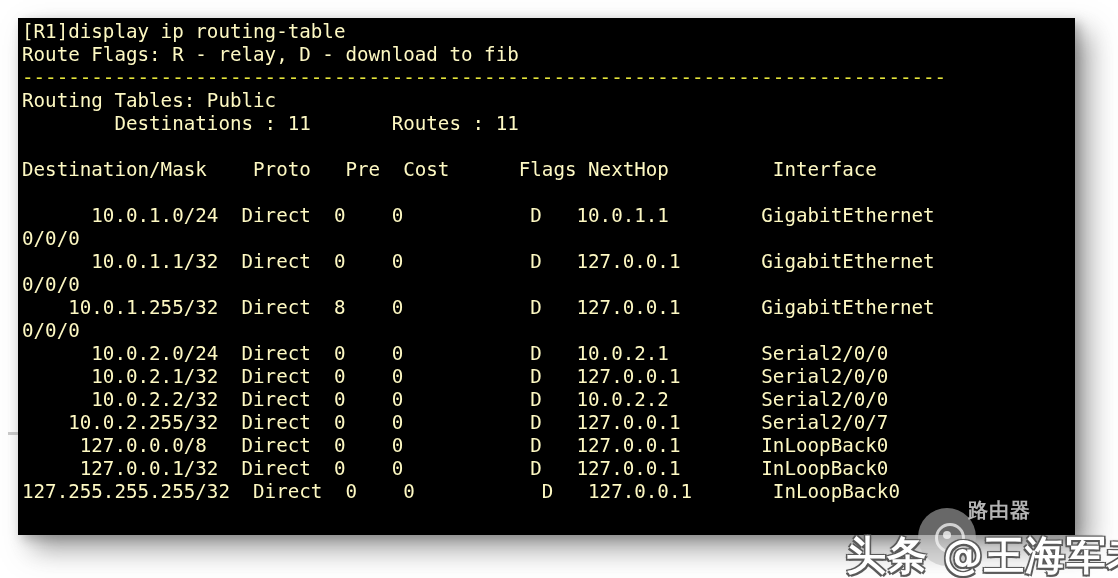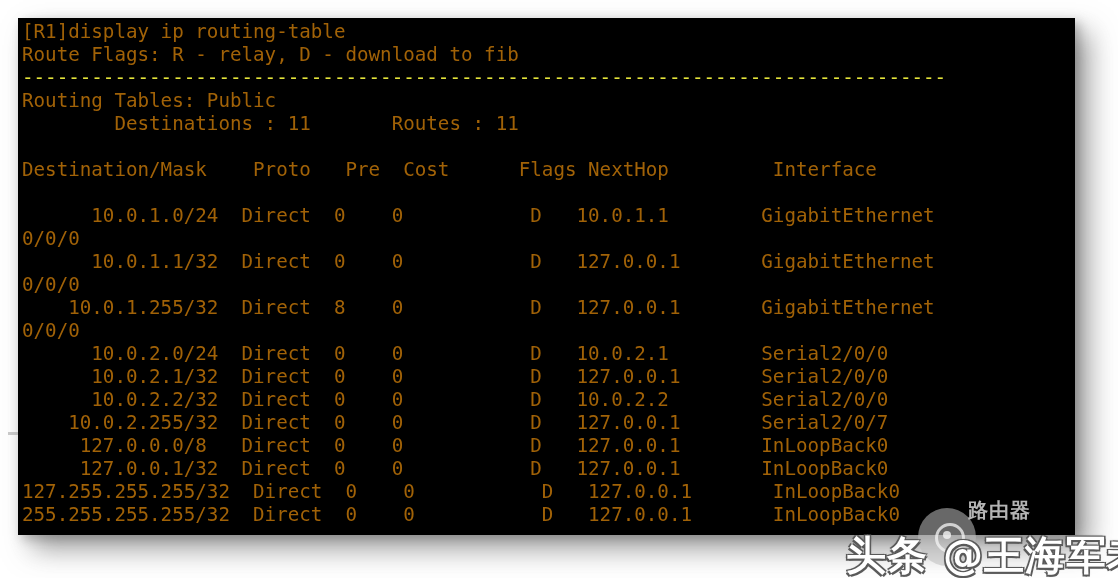--- a/index.html
+++ b/index.html
@@ -36,21 +36,21 @@
     height: 517px;
     background: #000000;
     overflow: hidden;
     z-index: 2;
   }
 
   .term-line {
     position: absolute;
     left: 4px;
     white-space: pre;
-    color: #a16207;
+    color: #fef9c3;
     font-family: "DejaVu Sans Mono", "Liberation Mono", monospace;
     font-size: 19.2px;
     line-height: 23px;
     letter-spacing: 0px;
     height: 23px;
   }
 
   .sep-line {
     color: #e4e43a;
     overflow: hidden;
@@ -153,18 +153,17 @@
   <div class="term-line" style="top:255px">0/0/0</div>
   <div class="term-line" style="top:278px">    10.0.1.255/32  Direct  8    0           D   127.0.0.1       GigabitEthernet</div>
   <div class="term-line" style="top:301px">0/0/0</div>
   <div class="term-line" style="top:324px">      10.0.2.0/24  Direct  0    0           D   10.0.2.1        Serial2/0/0</div>
   <div class="term-line" style="top:347px">      10.0.2.1/32  Direct  0    0           D   127.0.0.1       Serial2/0/0</div>
   <div class="term-line" style="top:370px">      10.0.2.2/32  Direct  0    0           D   10.0.2.2        Serial2/0/0</div>
   <div class="term-line" style="top:393px">    10.0.2.255/32  Direct  0    0           D   127.0.0.1       Serial2/0/7</div>
   <div class="term-line" style="top:416px">     127.0.0.0/8   Direct  0    0           D   127.0.0.1       InLoopBack0</div>
   <div class="term-line" style="top:439px">     127.0.0.1/32  Direct  0    0           D   127.0.0.1       InLoopBack0</div>
   <div class="term-line" style="top:462px">127.255.255.255/32  Direct  0    0           D   127.0.0.1       InLoopBack0</div>
-  <div class="term-line" style="top:485px">255.255.255.255/32  Direct  0    0           D   127.0.0.1       InLoopBack0</div>
 </div>
 
 <div id="wm-badge"></div>
 <div id="wm-router">路由器</div>
 <div id="wm-main">头条 @王海军老师</div>
 
 </body></html>

